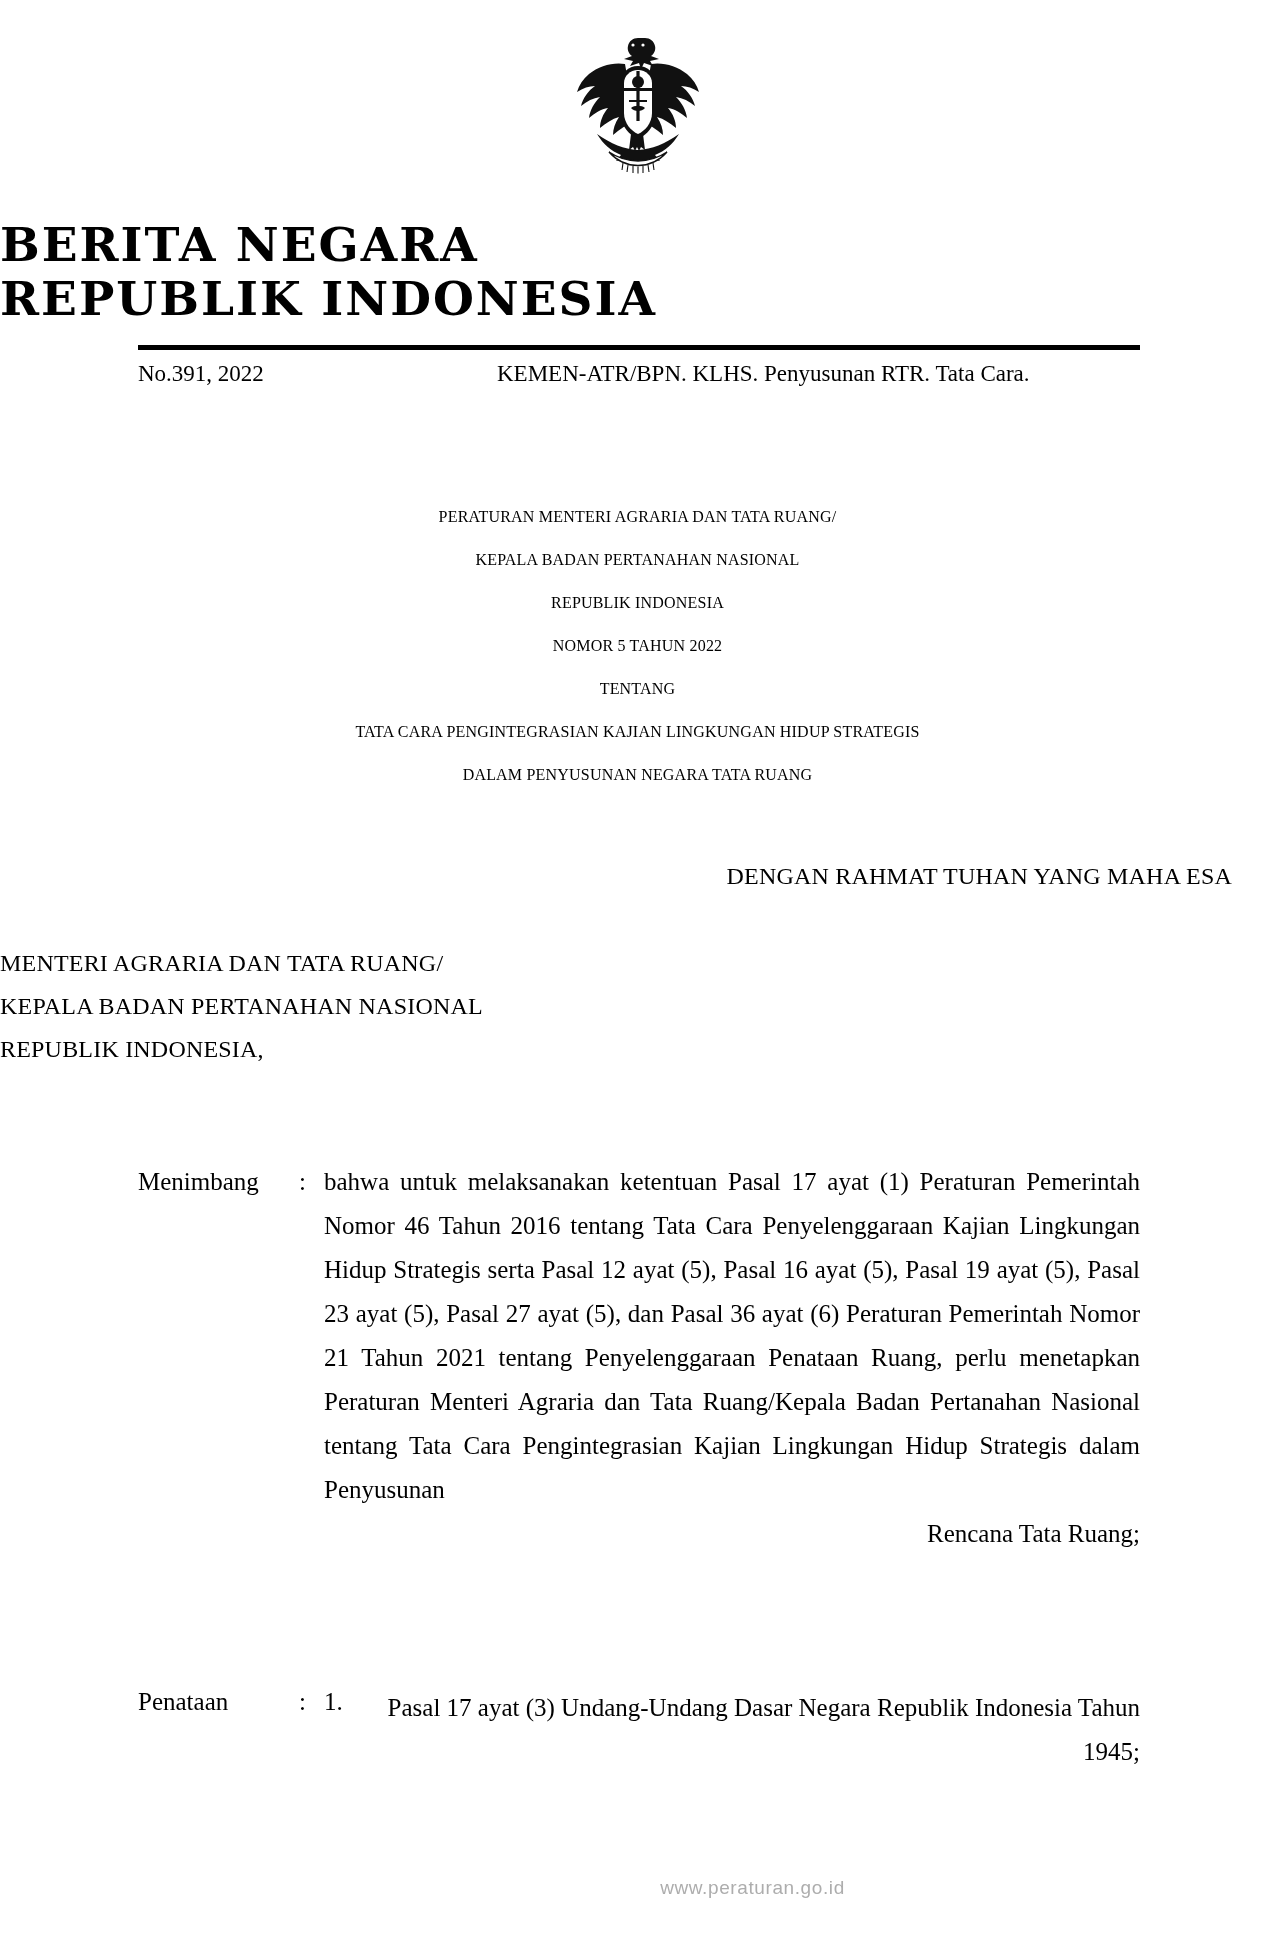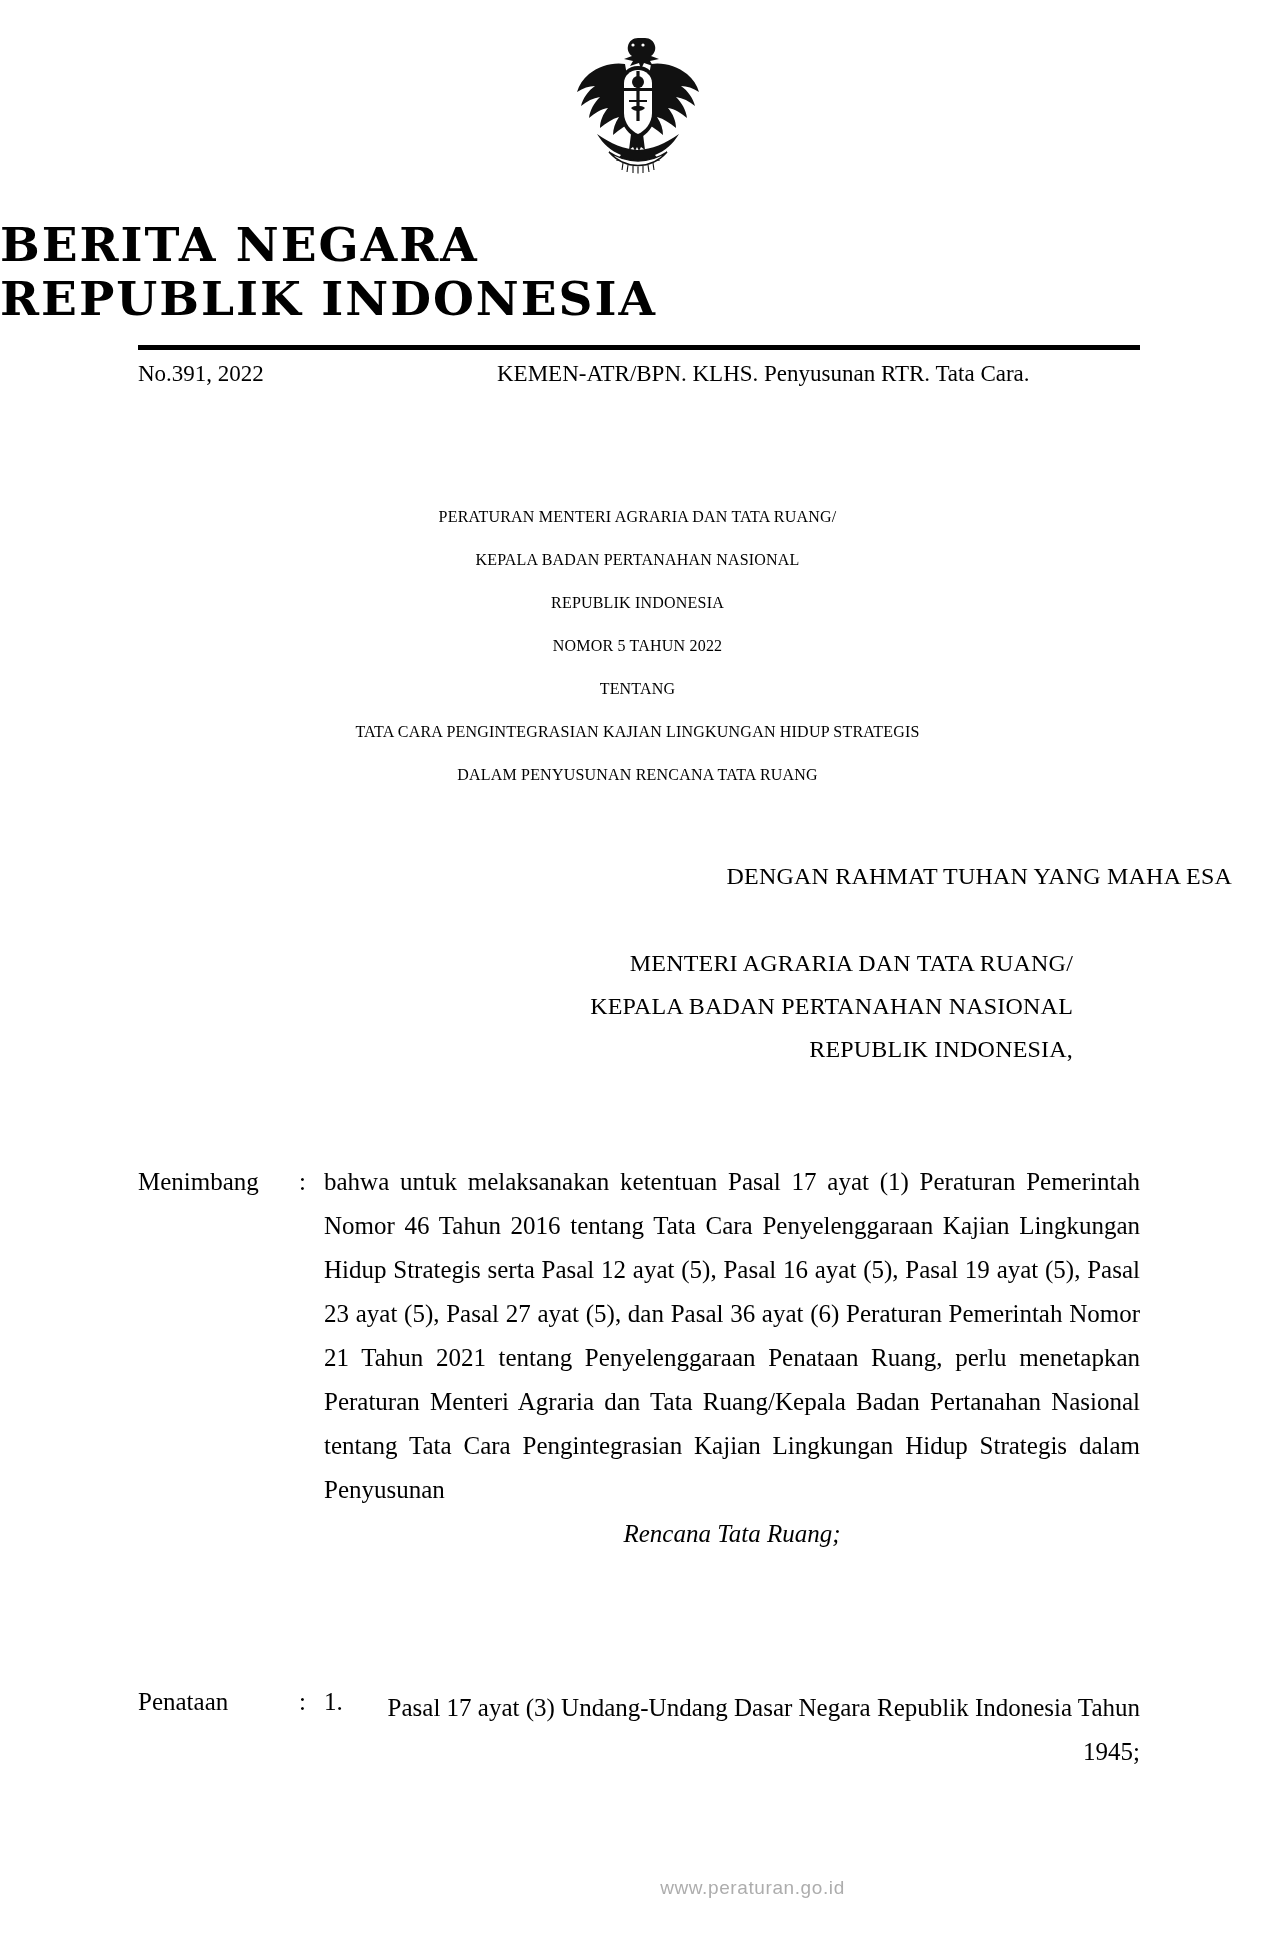--- a/index.html
+++ b/index.html
@@ -119,22 +119,21 @@
     line-height: 43px;
     letter-spacing: 0.2px;
     white-space: nowrap;
   }
 
   .authority {
     position: absolute;
     top: 942px;
     left: 0;
     width: 1039px;
-    text-align: right;
-    margin-left: 34px;
+    text-align: left;
   }
   .authority div {
     font-size: 24px;
     line-height: 43px;
     letter-spacing: 0.2px;
     white-space: nowrap;
   }
 
   
   .clause {
@@ -162,22 +161,21 @@
     top: 0;
     left: 186px;
     width: 816px;
     font-size: 25px;
     line-height: 44px;
     text-align: justify;
     text-justify: inter-word;
   }
   .clause-body.lastline-left > .tail {
     display: block;
-    text-align: center;
-    font-style: italic;
+    text-align: right;
   }
 
   .clause-num {
     position: absolute;
     top: 0;
     left: 186px;
     font-size: 25px;
     line-height: 44px;
   }
   .clause-item-body {
@@ -265,21 +263,21 @@
     <div class="gz-subject">KEMEN-ATR/BPN. KLHS. Penyusunan RTR. Tata Cara.</div>
   </div>
 
   <div class="title-block">
     <div>PERATURAN MENTERI AGRARIA DAN TATA RUANG/</div>
     <div>KEPALA BADAN PERTANAHAN NASIONAL</div>
     <div>REPUBLIK INDONESIA</div>
     <div>NOMOR  5  TAHUN 2022</div>
     <div>TENTANG</div>
     <div>TATA CARA PENGINTEGRASIAN KAJIAN LINGKUNGAN HIDUP STRATEGIS</div>
-    <div>DALAM PENYUSUNAN RENCANA TATA RUANG</div>
+    <div>DALAM PENYUSUNAN NEGARA TATA RUANG</div>
   </div>
 
   <div class="preamble">
     <div>DENGAN RAHMAT TUHAN YANG MAHA ESA</div>
   </div>
 
   <div class="authority">
     <div>MENTERI AGRARIA DAN TATA RUANG/</div>
     <div>KEPALA BADAN PERTANAHAN NASIONAL</div>
     <div>REPUBLIK INDONESIA,</div>

